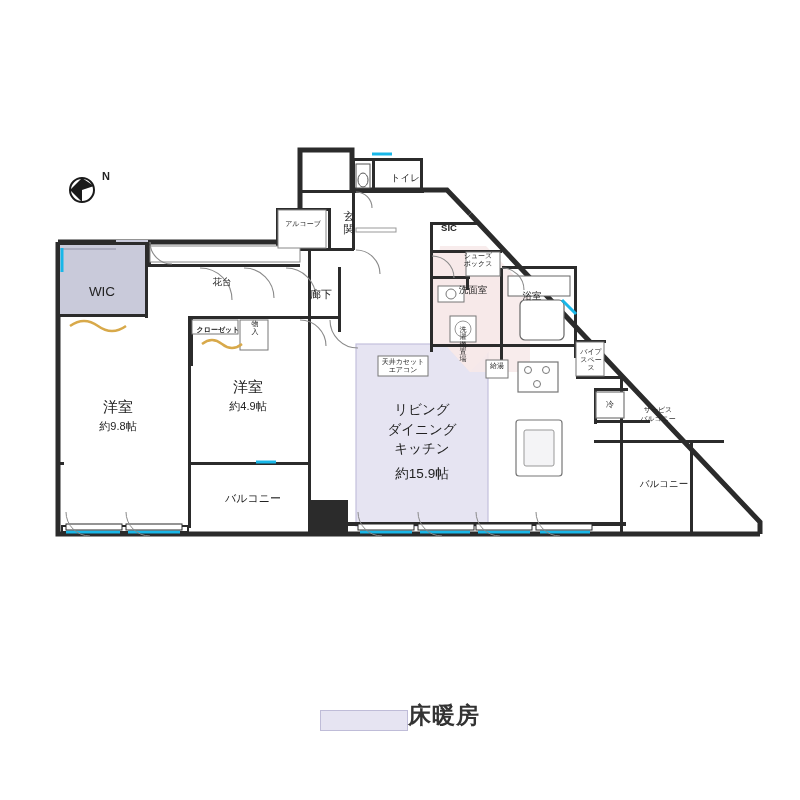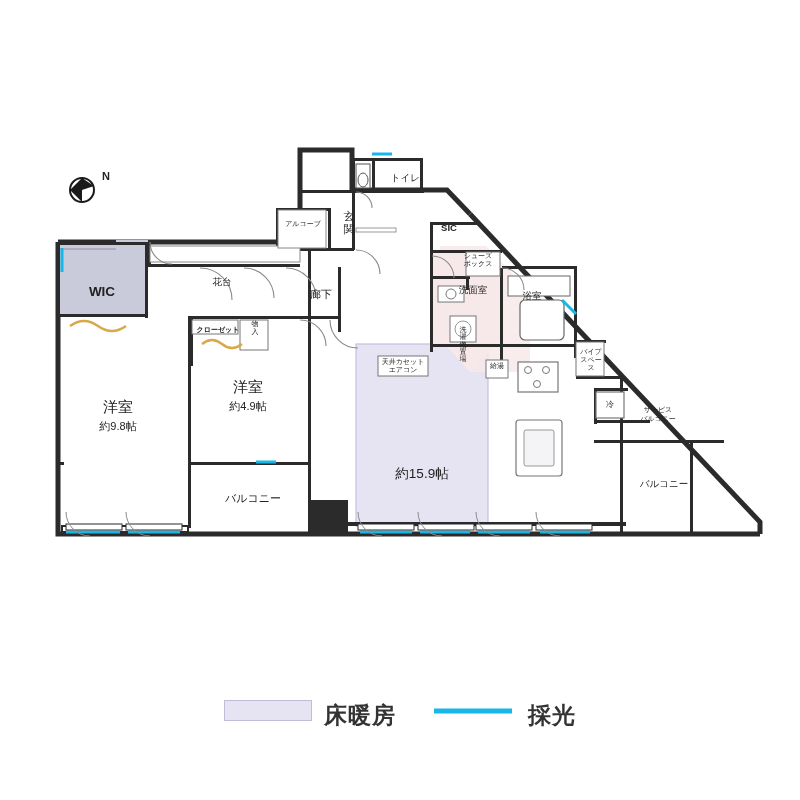--- a/index.html
+++ b/index.html
@@ -26,22 +26,21 @@
     top: 690px;
     width: 800px;
     height: 50px;
     display: flex;
     align-items: center;
     justify-content: center;
     gap: 34px;
   }
   .legend-item {
     display: flex;
-    align-items: flex-start;
-    gap: 12px;
+    align-items: flex-end;
   }
   .legend-label {
     font-size: 23px;
     color: #333333;
     font-weight: bold;
     letter-spacing: 1px;
   }
   .sw-floor {
     width: 86px;
     height: 19px;
@@ -263,28 +262,31 @@
 
   <div style="position:absolute;left:68px;top:168px;width:52px;height:40px;">
     <svg width="52" height="40" viewBox="0 0 52 40">
       <circle cx="14" cy="22" r="12" fill="#ffffff" stroke="#1a1a1a" stroke-width="2"></circle>
       <path d="M14,10 L14,34 L2,22 Z" fill="#1a1a1a"></path>
       <path d="M14,10 L26,18 L14,22 Z" fill="#1a1a1a"></path>
     </svg>
     <span class="room-label med" style="left:34px;top:2px;font-weight:bold;">N</span>
   </div>
 
-  <div class="room-label big" style="left:62px;top:284px;width:80px;font-weight:bold;">WIC</div>
+  <div class="room-label big" style="left:62px;top:284px;width:80px;font-weight:normal;">WIC</div>
 
   <div class="room-label vbig" style="left:78px;top:398px;width:80px;">洋室</div>
   <div class="room-label med" style="left:70px;top:420px;width:96px;">約9.8帖</div>
 
   <div class="room-label vbig" style="left:212px;top:378px;width:72px;">洋室</div>
   <div class="room-label med" style="left:202px;top:400px;width:92px;">約4.9帖</div>
 
+  <div class="room-label big" style="left:364px;top:400px;width:116px;line-height:1.45;">リビング
+ダイニング
+キッチン</div>
   <div class="room-label big" style="left:364px;top:466px;width:116px;">約15.9帖</div>
 
   <div class="room-label med" style="left:208px;top:492px;width:90px;">バルコニー</div>
   <div class="room-label small" style="left:632px;top:478px;width:64px;">バルコニー</div>
   <div class="room-label tiny" style="left:630px;top:406px;width:56px;line-height:1.25;">サービス
 バルコニー</div>
 
   <div class="room-label med" style="left:298px;top:288px;width:46px;">廊下</div>
 
   <div class="room-label med" style="left:338px;top:210px;width:22px;line-height:1.15;">玄
@@ -324,23 +326,15 @@
   <div class="room-label xsmall" style="left:600px;top:400px;width:20px;">冷</div>
 
   <div class="room-label tiny" style="left:378px;top:358px;width:50px;line-height:1.2;">天井カセット
 エアコン</div>
 
   <div class="legend">
     <div class="legend-item">
       <span class="sw-floor"></span>
       <span class="legend-label">床暖房</span>
     </div>
-    <div class="legend-item">
-      <span class="sw-light">
-        <svg width="86" height="20" viewBox="0 0 86 20">
-          <line x1="4" y1="11" x2="82" y2="11" stroke="#18b7e8" stroke-width="5"></line>
-        </svg>
-      </span>
-      <span class="legend-label">採光</span>
-    </div>
   </div>
 
 </div>
 
 </body></html>

